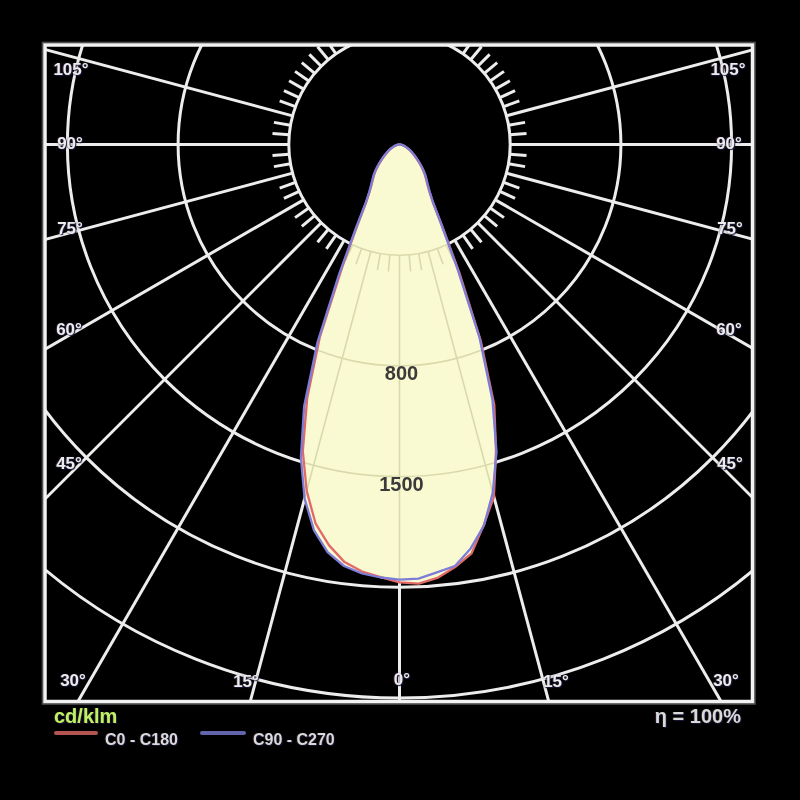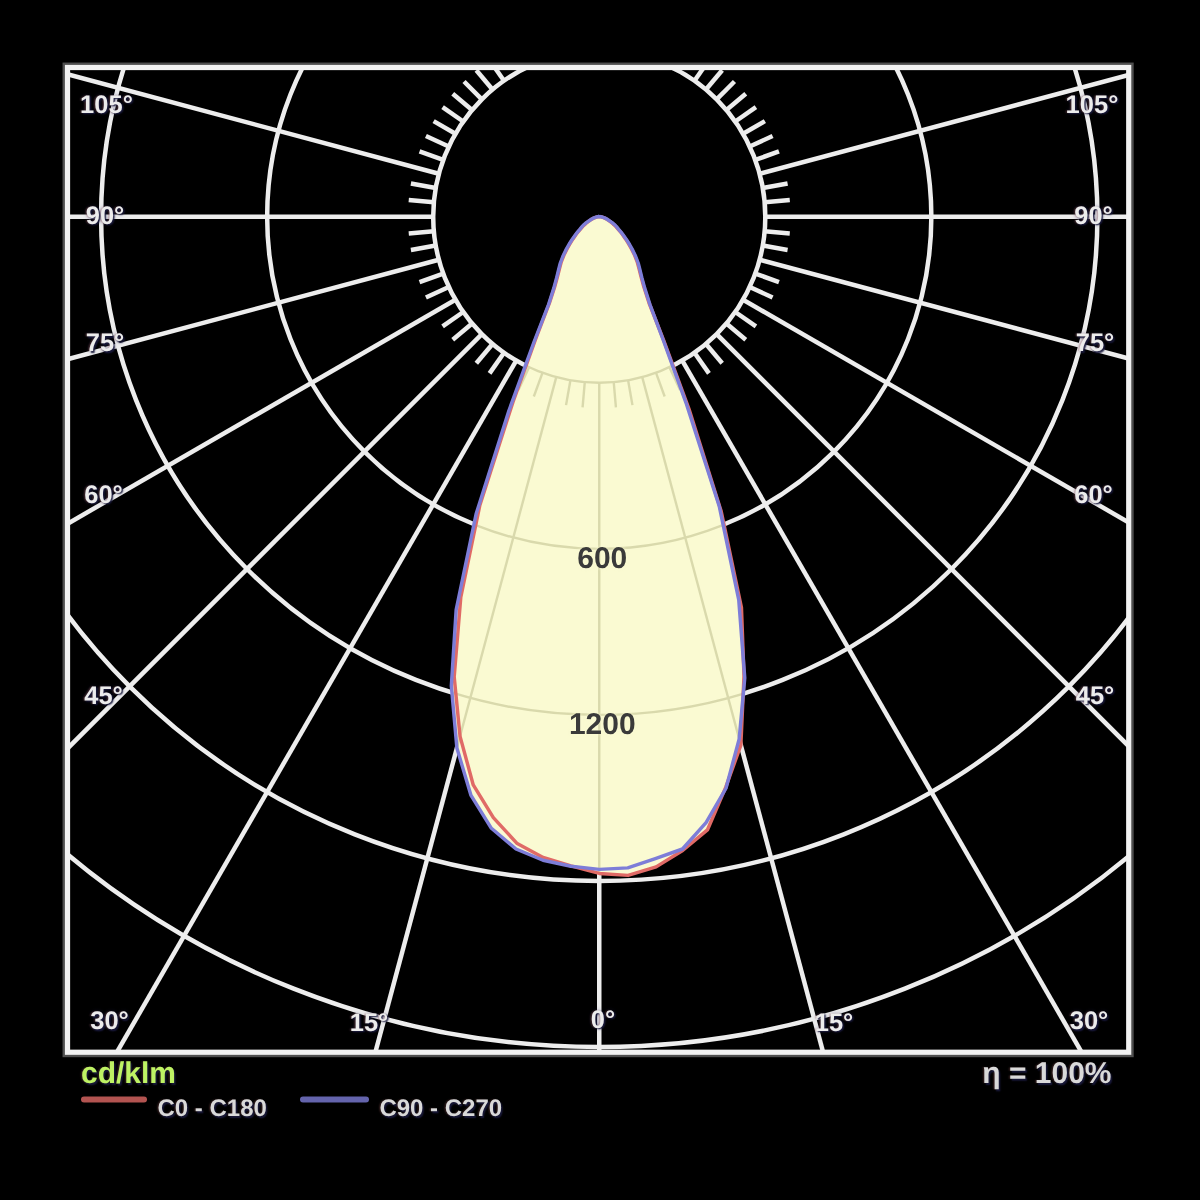--- a/index.html
+++ b/index.html
@@ -209,22 +209,22 @@
       <span class="angle-label" style="left: 730px; top: 229px;">75°</span>
       <span class="angle-label" style="left: 69px; top: 330px;">60°</span>
       <span class="angle-label" style="left: 729px; top: 330px;">60°</span>
       <span class="angle-label" style="left: 69px; top: 464px;">45°</span>
       <span class="angle-label" style="left: 730px; top: 464px;">45°</span>
       <span class="angle-label" style="left: 73px; top: 681px;">30°</span>
       <span class="angle-label" style="left: 726px; top: 681px;">30°</span>
       <span class="angle-label" style="left: 246px; top: 682px;">15°</span>
       <span class="angle-label" style="left: 556px; top: 682px;">15°</span>
       <span class="angle-label" style="left: 402px; top: 680px;">0°</span>
-      <span class="ring-label" style="left: 401.5px; top: 372.9px;">600</span>
-      <span class="ring-label" style="left: 401.5px; top: 483.6px;">1200</span>
+      <span class="ring-label" style="left: 401.5px; top: 372.9px;">800</span>
+      <span class="ring-label" style="left: 401.5px; top: 483.6px;">1500</span>
     </div>
 
   <div class="units-label">cd/klm</div>
 
   <div class="legend-row">
     <span class="legend-swatch sw-c0" id="swatch-c0" style="background: rgb(224, 106, 102);"></span>
     <span class="legend-label">C0 - C180</span>
     <span class="legend-swatch sw-c90" id="swatch-c90" style="background: rgb(125, 125, 216);"></span>
     <span class="legend-label">C90 - C270</span>
   </div>

